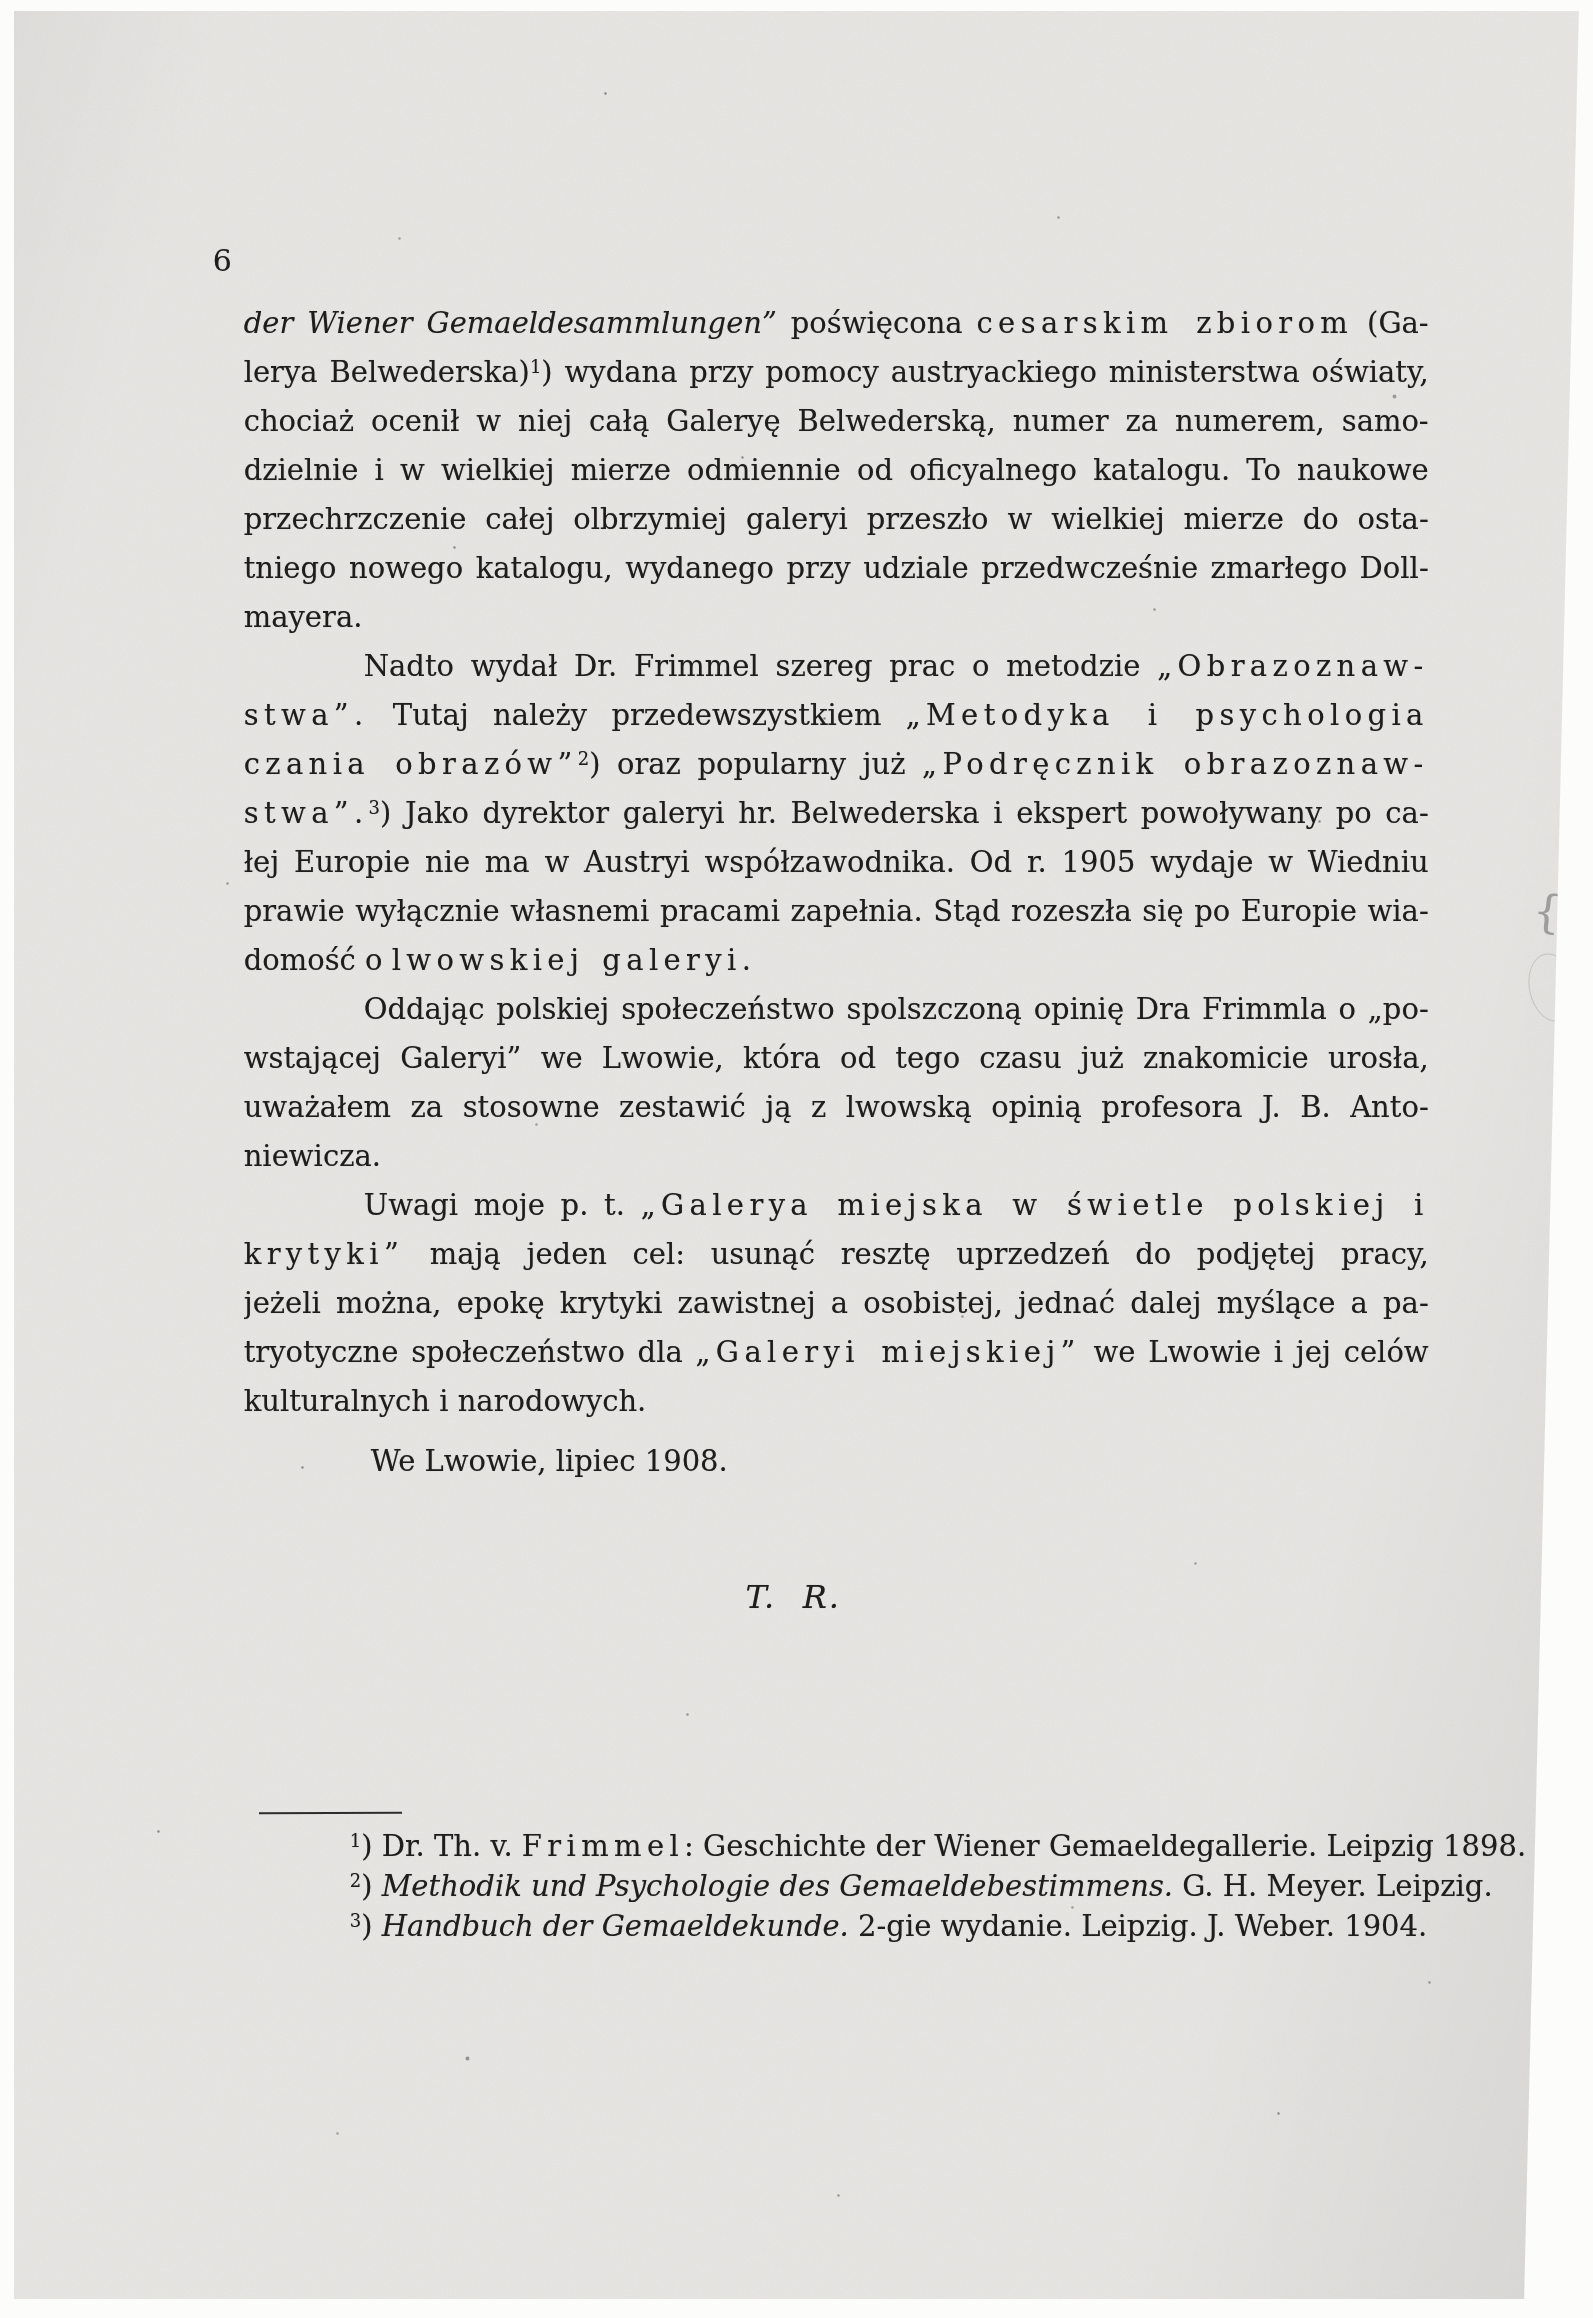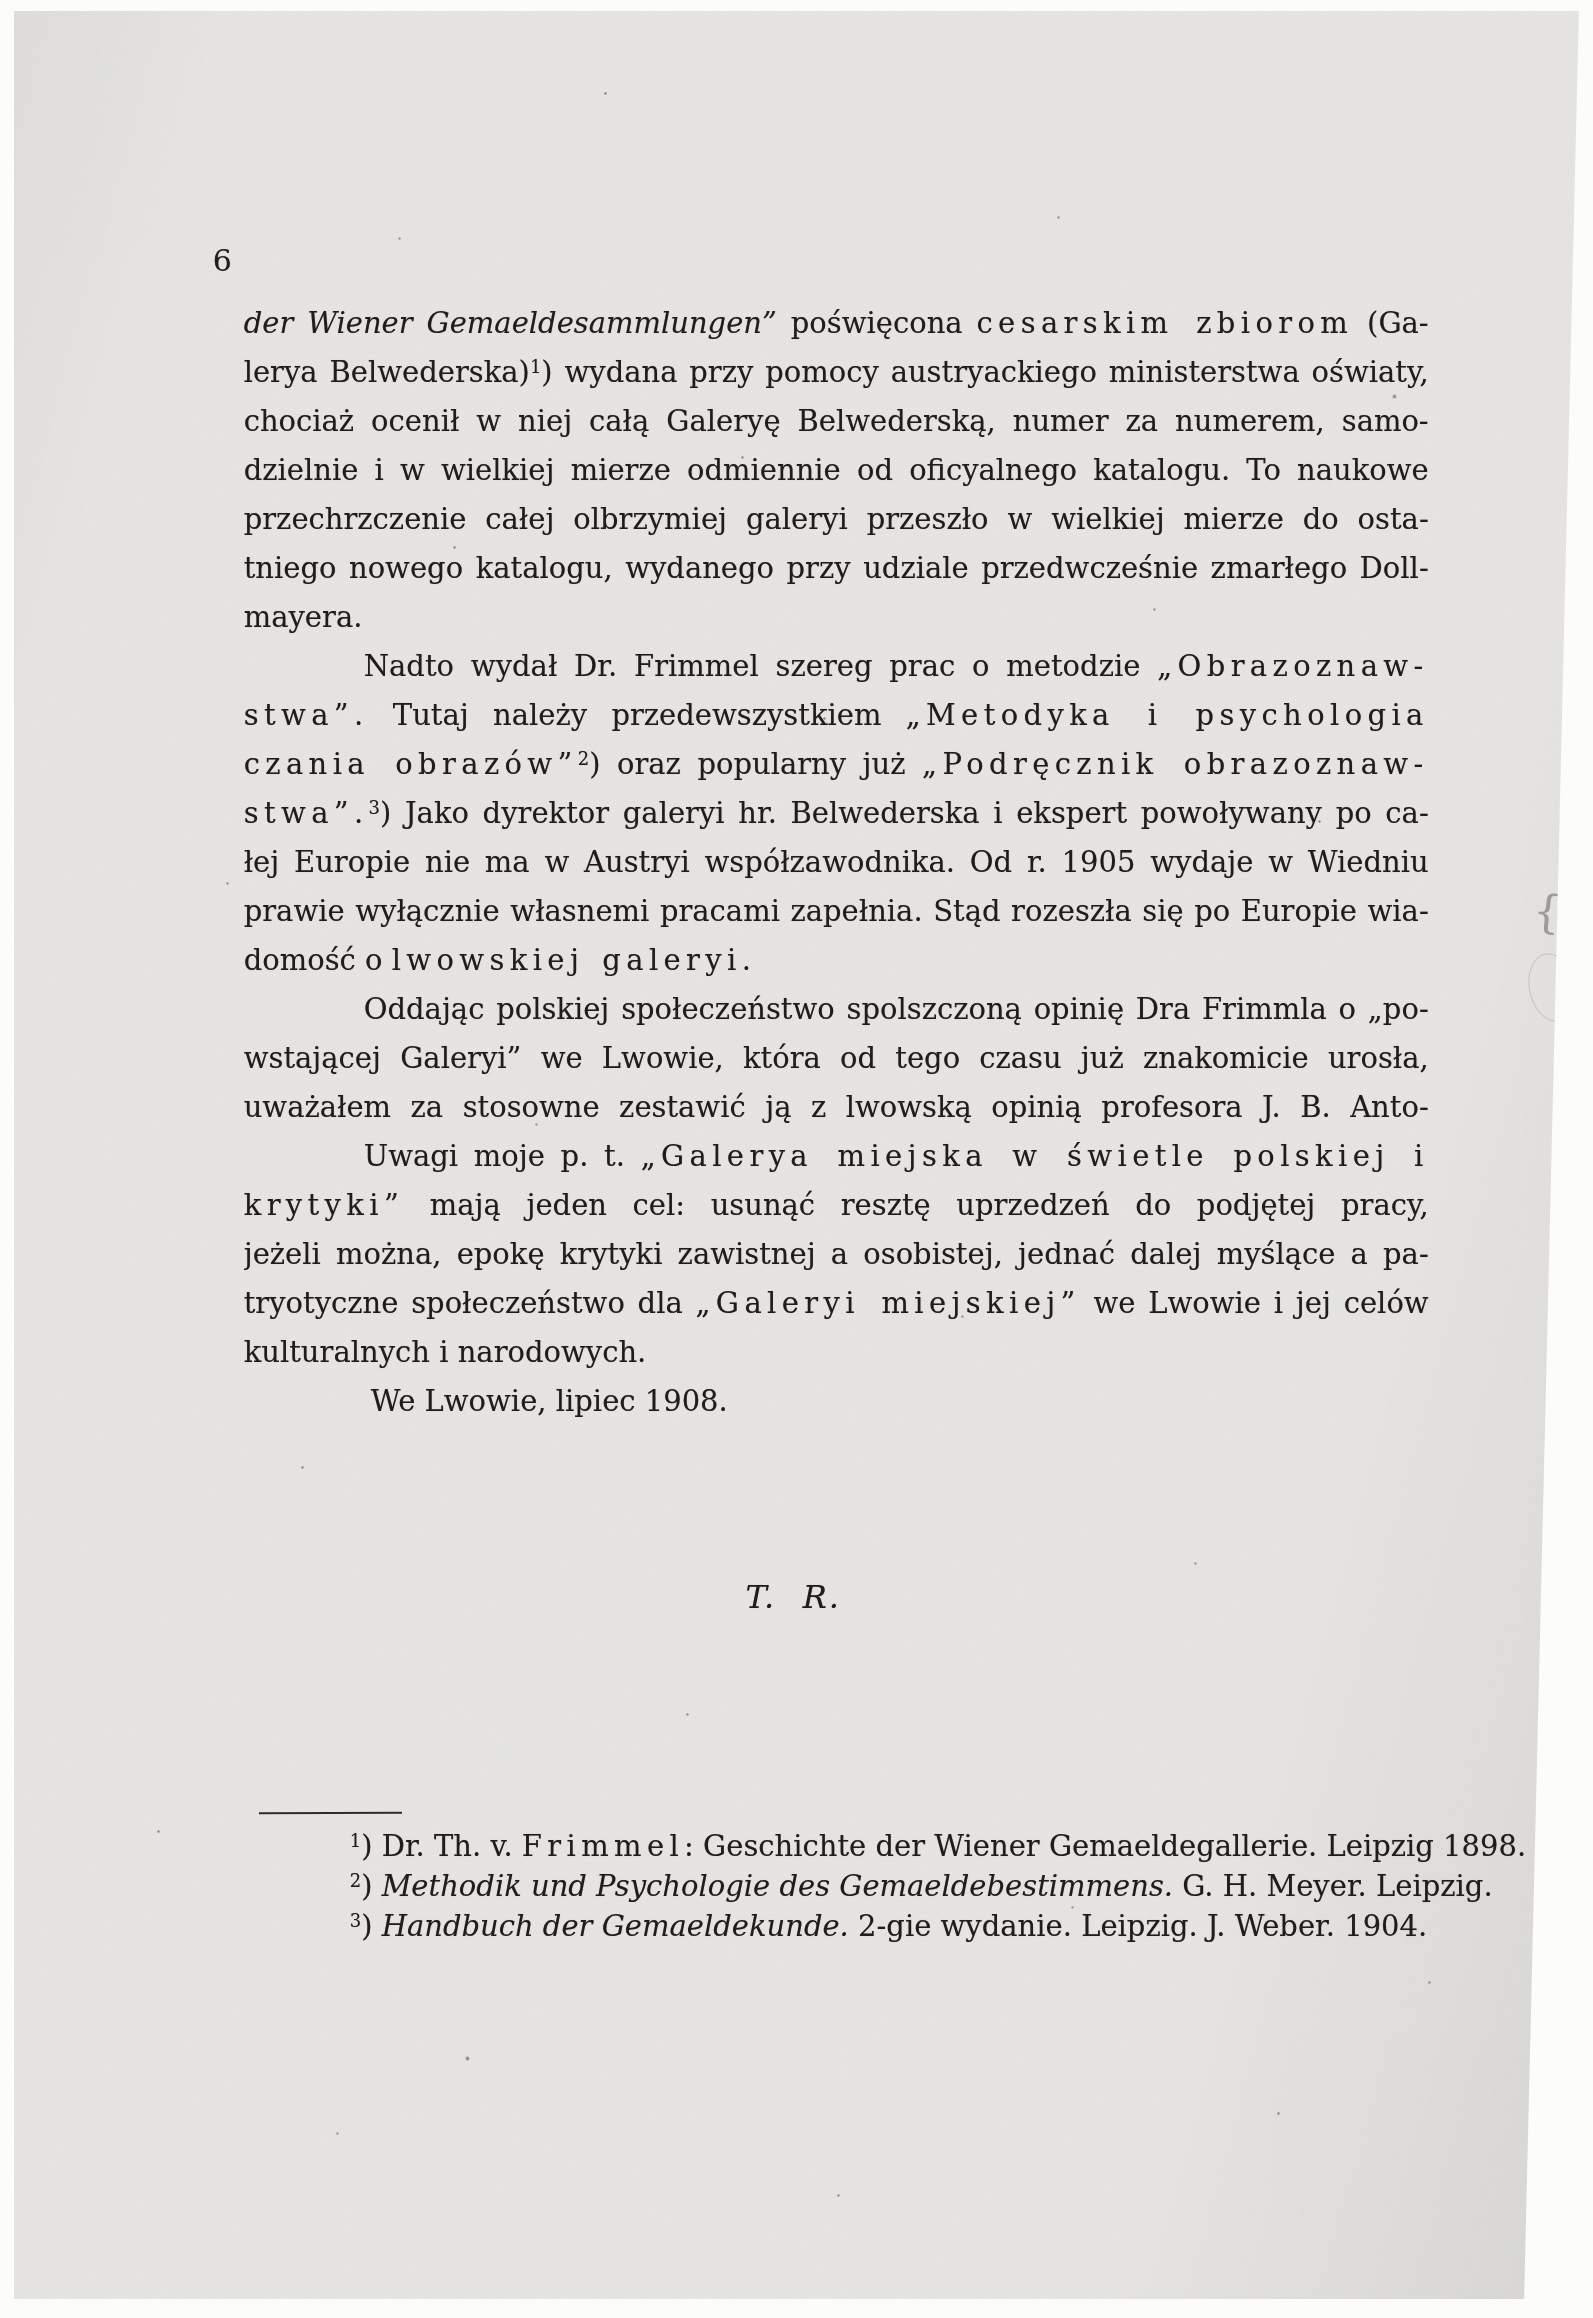--- a/index.html
+++ b/index.html
@@ -33,21 +33,21 @@
   }
   .ink{color:#1f1d1b;text-shadow:0 0 0.7px rgba(30,28,26,.4);}
   .page-number{position:absolute;left:199px;top:232px;font-size:30px;}
   .text-block{position:absolute;left:230px;top:288px;width:1185px;font-size:29px;}
   .ln{height:49px;line-height:49px;text-align:justify;text-align-last:justify;overflow:hidden;white-space:normal;}
   .ln.end{text-align-last:left;}
   .ln.first{text-indent:120px;}
   .sp{letter-spacing:.185em;word-spacing:.12em;margin-top:44px;}
   .it{font-style:italic;}
   .sup{font-size:62%;position:relative;top:-.5em;letter-spacing:0;}
-  .dateline{height:49px;line-height:49px;padding-left:127px;font-size:29px;}
+  .dateline{height:49px;line-height:49px;padding-left:127px;margin-top:11px;font-size:29px;}
   .signature{position:absolute;left:230px;top:1567px;width:1099px;text-align:center;
     font-size:32px;font-style:italic;word-spacing:.45em;letter-spacing:.06em;}
   .fn-rule{position:absolute;left:245px;top:1801px;width:143px;height:2.1px;background:#2e2c2a;transform:rotate(-.3deg);}
   .footnotes{position:absolute;left:230px;top:1817px;width:1188px;font-size:29px;}
   .fn{padding-left:106px;line-height:36px;white-space:nowrap;}
   .pencil-brace{position:absolute;left:1519px;top:874px;font-size:45px;color:rgba(90,88,85,.5);transform:rotate(6deg);}
   .pencil-circle{position:absolute;left:1515px;top:942px;width:44px;height:67px;
     border:1.4px solid rgba(120,118,115,.28);border-radius:50%;transform:rotate(-12deg);}
 </style>
 </head>
@@ -78,20 +78,21 @@
         <div class="ln first"><span>Nadto wydał Dr. Frimmel szereg prac o metodzie </span><span class="sp">„Obrazoznaw-</span></div>
         <div class="ln"><span class="sp">stwa”.</span><span> Tutaj należy przedewszystkiem </span><span class="sp">„Metodyka i psychologia ozna-</span></div>
         <div class="ln"><span class="sp">czania obrazów”</span><span class="sup">2</span><span>) oraz popularny już </span><span class="sp">„Podręcznik obrazoznaw-</span></div>
         <div class="ln"><span class="sp">stwa”.</span><span class="sup">3</span><span>) Jako dyrektor galeryi hr. Belwederska i ekspert powoływany po ca-</span></div>
         <div class="ln"><span>łej Europie nie ma w Austryi współzawodnika. Od r. 1905 wydaje w Wiedniu</span></div>
         <div class="ln"><span>prawie wyłącznie własnemi pracami zapełnia. Stąd rozeszła się po Europie wia-</span></div>
         <div class="ln end"><span>domość o </span><span class="sp">lwowskiej galeryi.</span></div>
         <div class="ln first"><span>Oddając polskiej społeczeństwo spolszczoną opinię Dra Frimmla o „po-</span></div>
         <div class="ln"><span>wstającej Galeryi” we Lwowie, która od tego czasu już znakomicie urosła,</span></div>
         <div class="ln"><span>uważałem za stosowne zestawić ją z lwowską opinią profesora J. B. Anto-</span></div>
+        <div class="ln end"><span>niewicza.</span></div>
         <div class="ln first"><span>Uwagi moje p. t. </span><span class="sp">„Galerya miejska w świetle polskiej i obcej</span></div>
         <div class="ln"><span class="sp">krytyki”</span><span> mają jeden cel: usunąć resztę uprzedzeń do podjętej pracy, zamknąć,</span></div>
         <div class="ln"><span>jeżeli można, epokę krytyki zawistnej a osobistej, jednać dalej myślące a pa-</span></div>
         <div class="ln"><span>tryotyczne społeczeństwo dla </span><span class="sp">„Galeryi miejskiej”</span><span> we Lwowie i jej celów</span></div>
         <div class="ln end"><span>kulturalnych i narodowych.</span></div>
       </div>
     <div class="dateline">We Lwowie, lipiec 1908.</div>
   </div>
 
   <div class="signature ink">T. R.</div>

